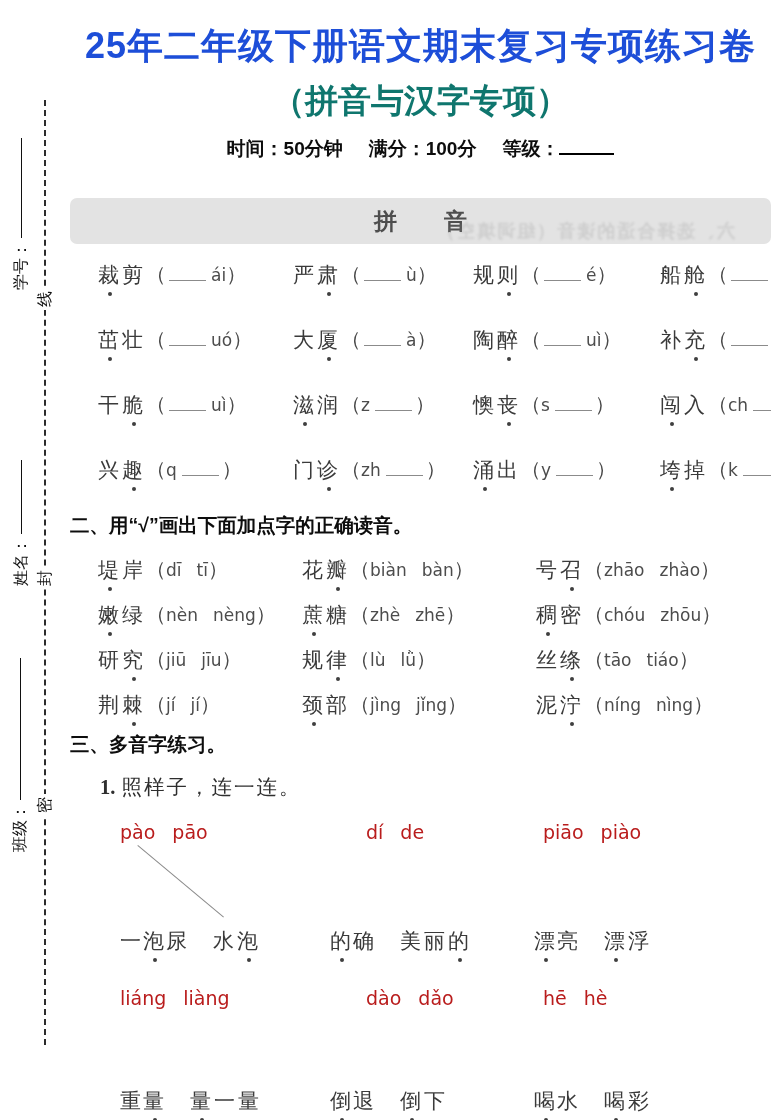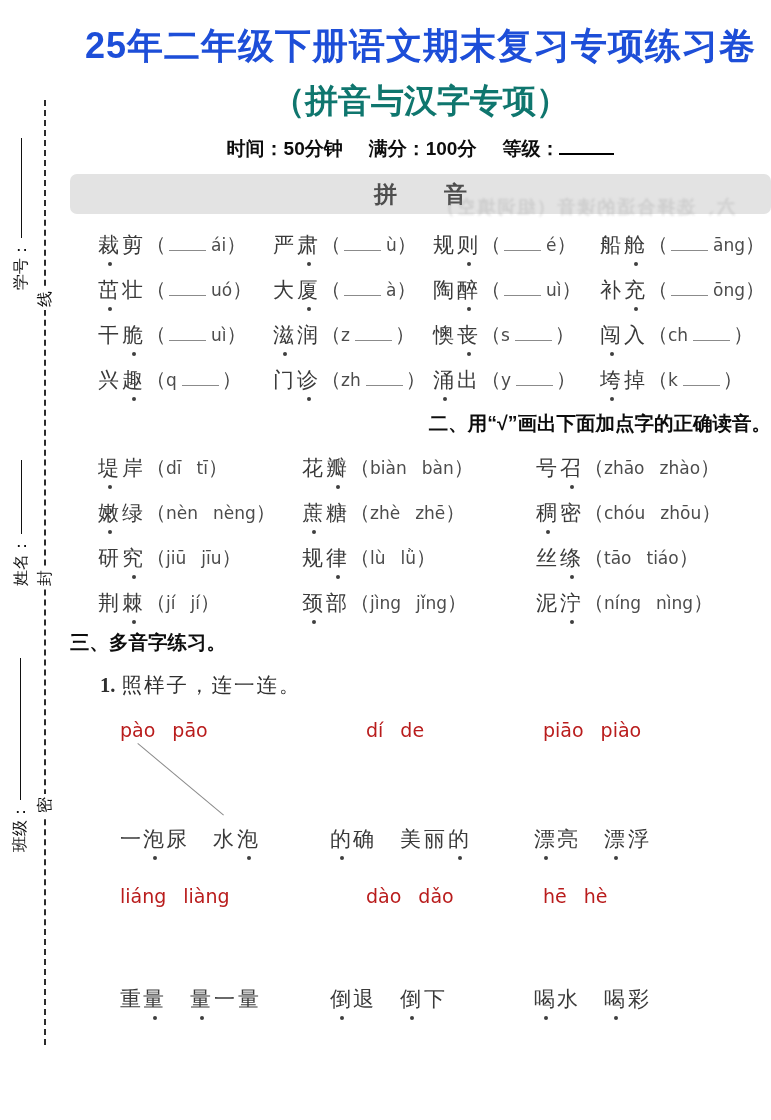--- a/index.html
+++ b/index.html
@@ -28,33 +28,33 @@
   
   .main { position:absolute; left:70px; top:0; width:701px; }
   .title { margin-top:22px; text-align:center; font-weight:bold; font-size:36px;
            letter-spacing:1px; color:#1d4ed8; }
   .subtitle { margin-top:8px; text-align:center; font-weight:bold; font-size:33px; color:#0f766e; }
   .info { margin-top:12px; display:flex; justify-content:center; gap:26px;
           font-weight:bold; font-size:19px; color:#0d0d0d; align-items:flex-end; }
   .info .seg { white-space:nowrap; }
   .info .blank { display:inline-block; width:55px; border-bottom:2.5px solid #000; height:4px; }
 
-  .banner { position:relative; margin-top:12px; height:40px; background:#e3e3e3;
+  .banner { position:relative; margin-top:36px; height:46px; background:#e3e3e3;
             border-radius:7px; display:flex; align-items:center; justify-content:center;
             font-size:23px; font-weight:600; color:#4e4e4e; letter-spacing:12px; text-indent:12px; }
   .ghost { position:absolute; left:52%; top:21px; transform:scaleX(-1);
            font-size:18px; font-weight:bold; color:#8f8f8f; opacity:.26;
            filter:blur(1.1px); letter-spacing:2px; white-space:nowrap; text-indent:0; }
 
   .sec-heading { font-weight:bold; font-size:19.5px; color:#0d0d0d; }
-  .h1 { margin-top:26px; } .h2 { margin-top:8px;text-align:right; } .h3 { margin-top:4px; }
+  .h1 { margin-top:26px; } .h2 { margin-top:20px; } .h3 { margin-top:4px; }
 
   
   .grid { display:grid; padding-left:28px; }
-  .grid-one { margin-top:8px; grid-template-columns:175px 160px 167px auto; }
+  .grid-one { margin-top:8px; grid-template-columns:175px 160px 167px auto;gap:20px; }
   .grid-two { margin-top:8px; grid-template-columns:204px 234px auto; }
   .cell { height:45px; display:flex; align-items:center; white-space:nowrap; }
 
   .w { font-family:"Liberation Serif", serif; font-size:21px; color:#3a3a3a; letter-spacing:3px; }
   .ch { position:relative; display:inline-block; }
   .ch.dotted::after { content:""; position:absolute; left:43%; bottom:-7px;
                       width:4px; height:4px; border-radius:50%; background:#3f3f3f; }
   .paren { font-family:"Liberation Serif", serif; font-size:20px; color:#4a4a4a; }
   .py { font-family:"DejaVu Sans", sans-serif; font-size:17px; color:#4c4c4c; }
   .ans-blank { display:inline-block; width:37px; border-bottom:1.3px solid #8b8b8b;

